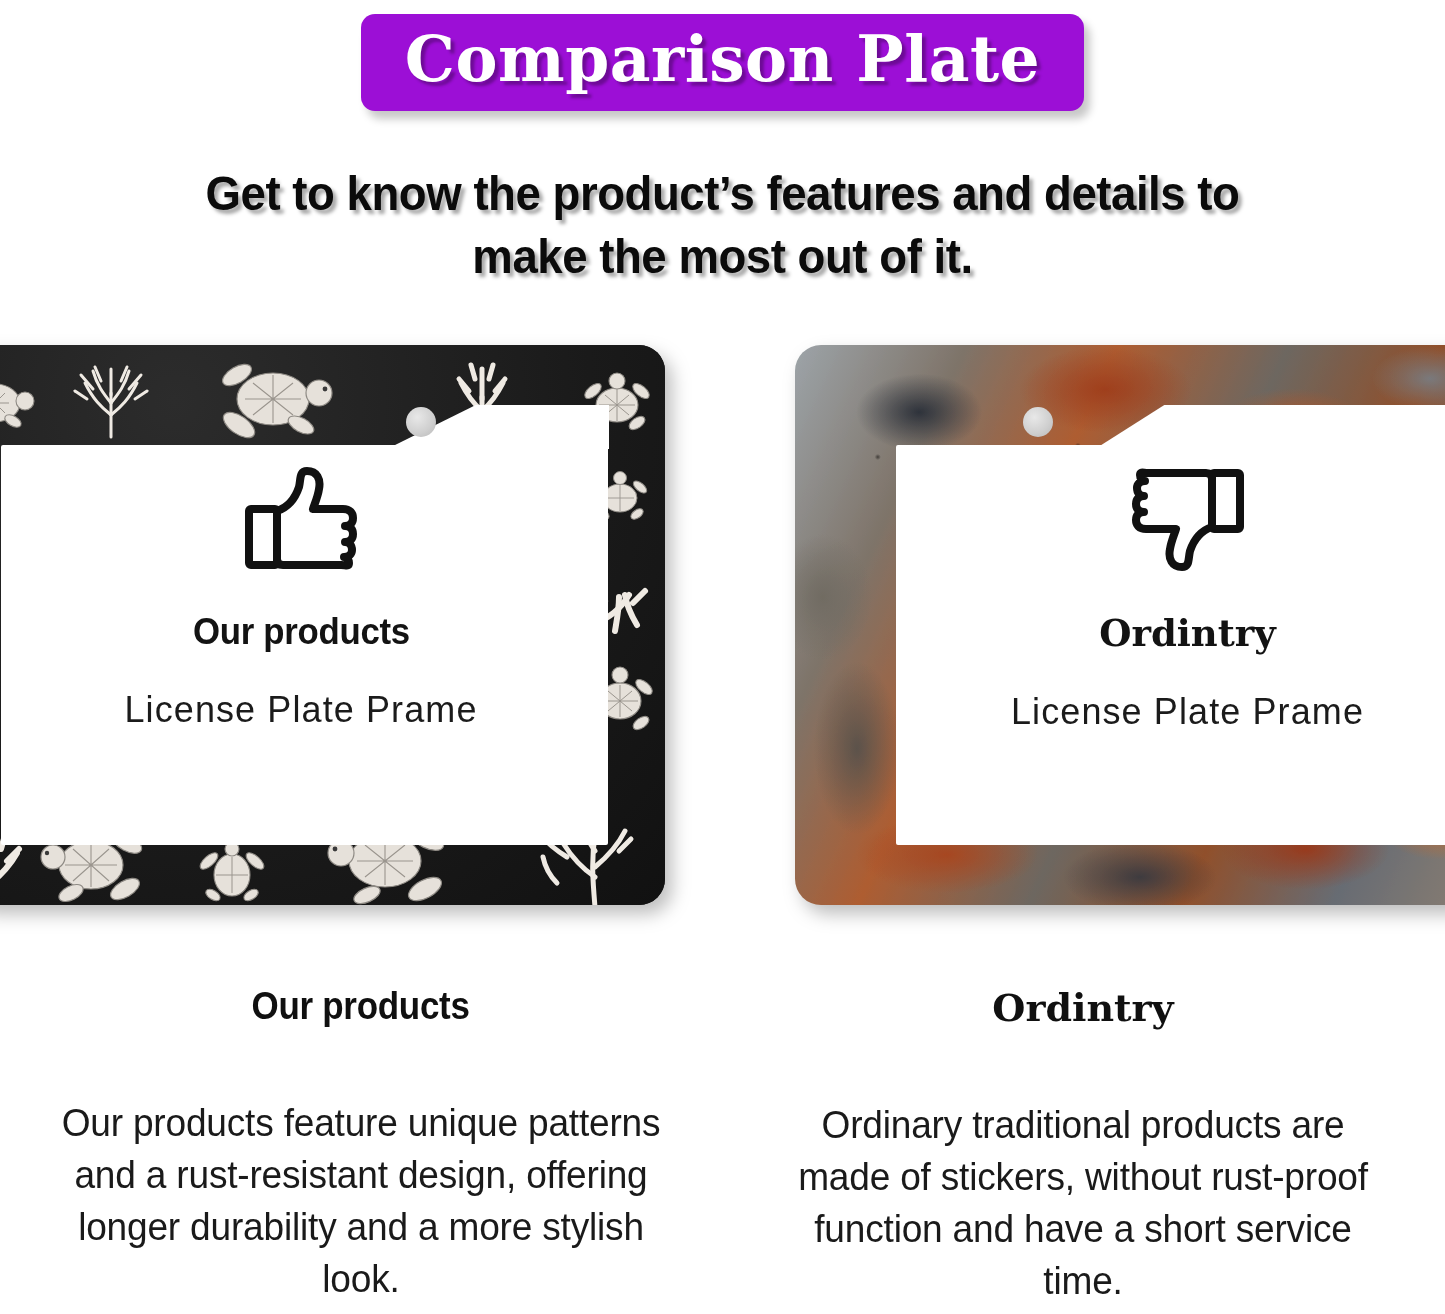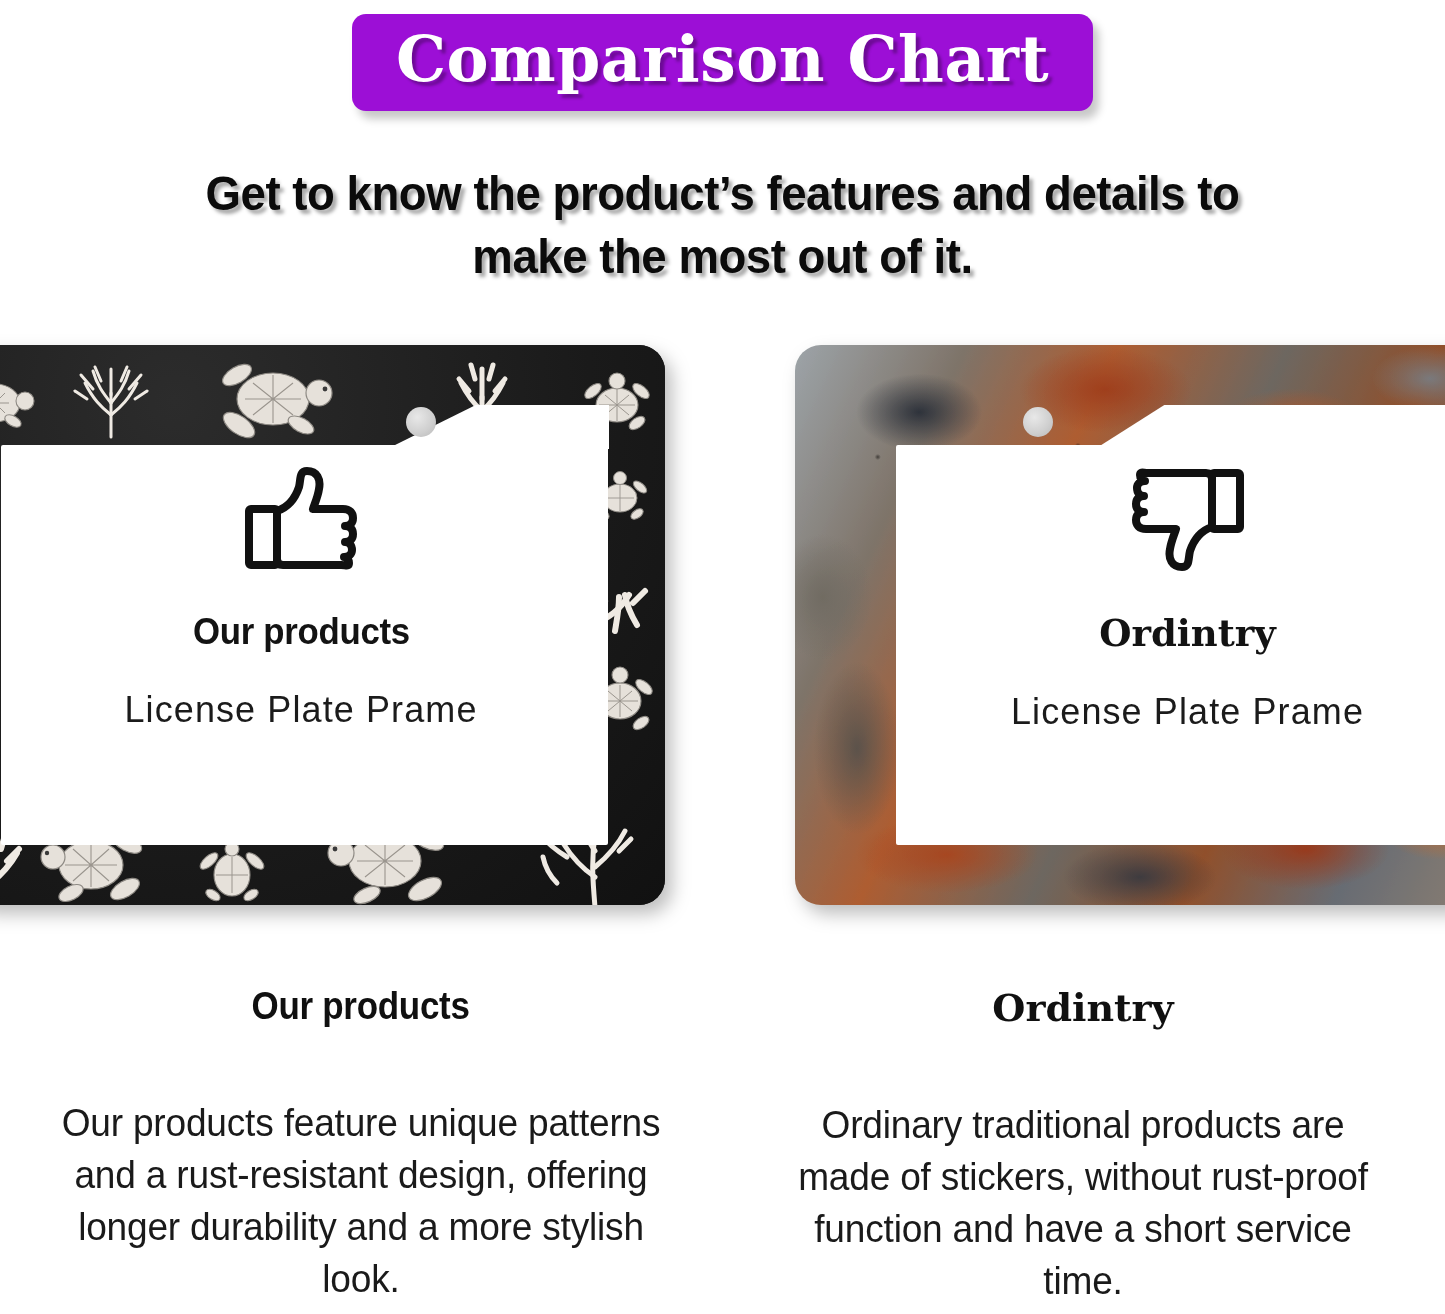--- a/index.html
+++ b/index.html
@@ -262,21 +262,21 @@
     max-width: 640px;
   }
 </style>
 </head>
 <body>
 
 <div class="page">
 
   <div class="banner-wrap">
     <div class="banner">
-      <div class="banner-title">Comparison Chart</div>
+      <div class="banner-title">Comparison Plate</div>
     </div>
   </div>
 
   <div class="subtitle">Get to know the product’s features and details to make the most out of it.</div>
 
   <div class="frames">
 
     <div class="frame frame-left">
 
       <div class="frame-body">

